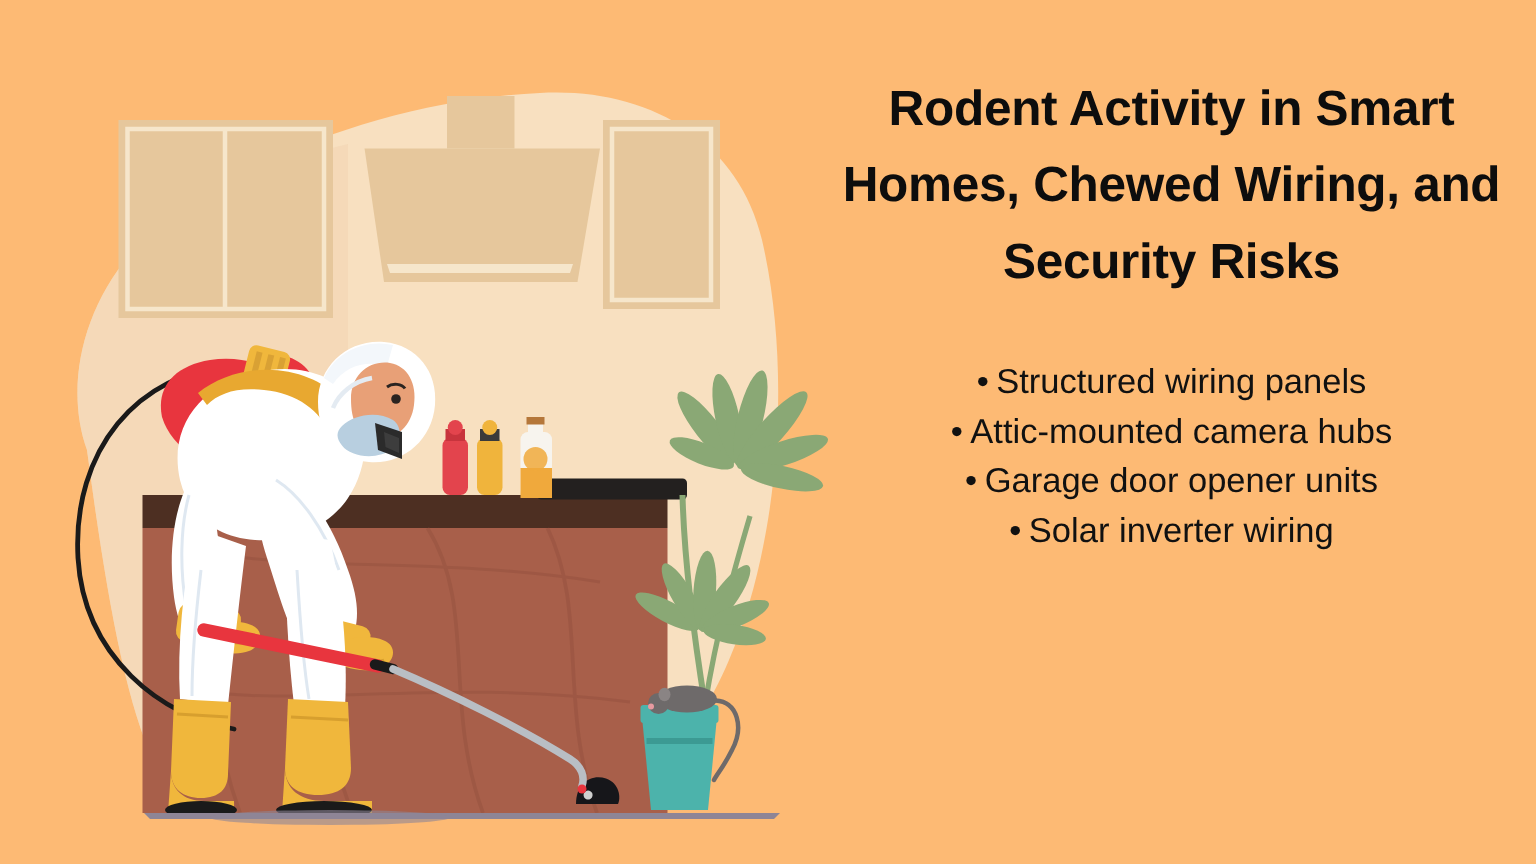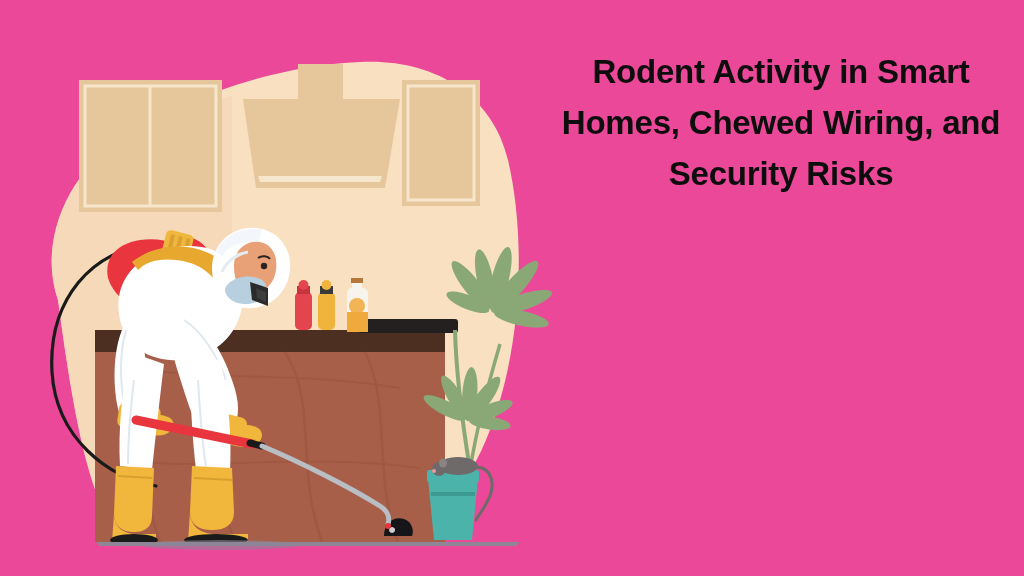--- a/index.html
+++ b/index.html
@@ -10,21 +10,21 @@
   body {
     width: 1024px;
     height: 576px;
     overflow: hidden;
     font-family: "Liberation Sans", sans-serif;
   }
   #slide {
     position: relative;
     width: 1024px;
     height: 576px;
-    background: #ec4899;
+    background: #fdba74;
     overflow: hidden;
   }
 
   
   #illustration {
     position: absolute;
     left: 0;
     top: 0;
     width: 576px;
     height: 576px;
@@ -301,15 +301,29 @@
         <path d="M96,542 L520,542 L516,546 L100,546 Z" fill="#8e8596"></path>
         <ellipse cx="220" cy="545" rx="80" ry="5" fill="#8e8596" opacity="0.6"></ellipse>
       </g>
     </svg>
   </div>
 
   <div id="text-panel">
 
     <h1 id="page-title">Rodent Activity in Smart Homes, Chewed Wiring, and Security Risks</h1>
 
+    <ul id="bullet-list">
+      <li>
+        <span class="bullet-dot">•</span><span>Structured wiring panels</span>
+      </li>
+      <li>
+        <span class="bullet-dot">•</span><span>Attic-mounted camera hubs</span>
+      </li>
+      <li>
+        <span class="bullet-dot">•</span><span>Garage door opener units</span>
+      </li>
+      <li>
+        <span class="bullet-dot">•</span><span>Solar inverter wiring</span>
+      </li>
+    </ul>
 
   </div>
 </div>
 
 </body></html>

